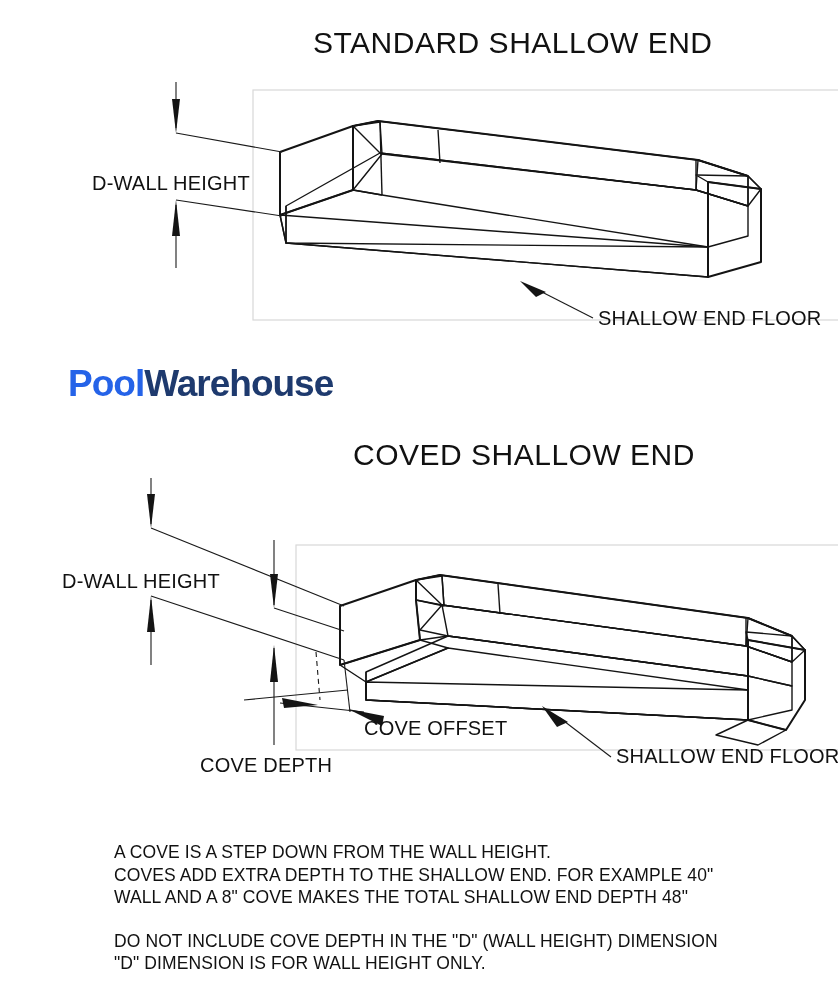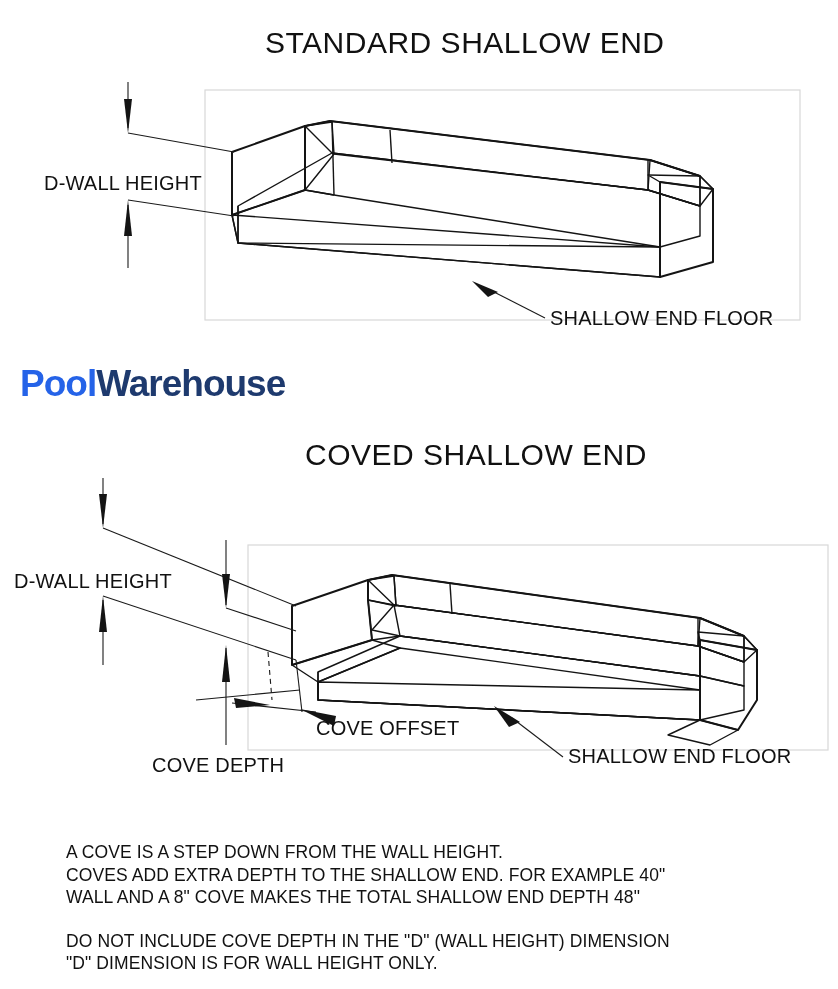--- a/index.html
+++ b/index.html
@@ -14,20 +14,21 @@
     position: relative;
     overflow: hidden;
     font-family: "Liberation Sans", sans-serif;
     color: #000000;
   }
   #sheet {
     position: absolute;
     left: 0; top: 0;
     width: 774px;
     height: 989px;
+    padding-left: 48px;
   }
   #sheet svg {
     display: block;
   }
   .ttl {
     font-family: "Liberation Sans", sans-serif;
     font-size: 30px;
     letter-spacing: 0.5px;
     fill: #111111;
   }

